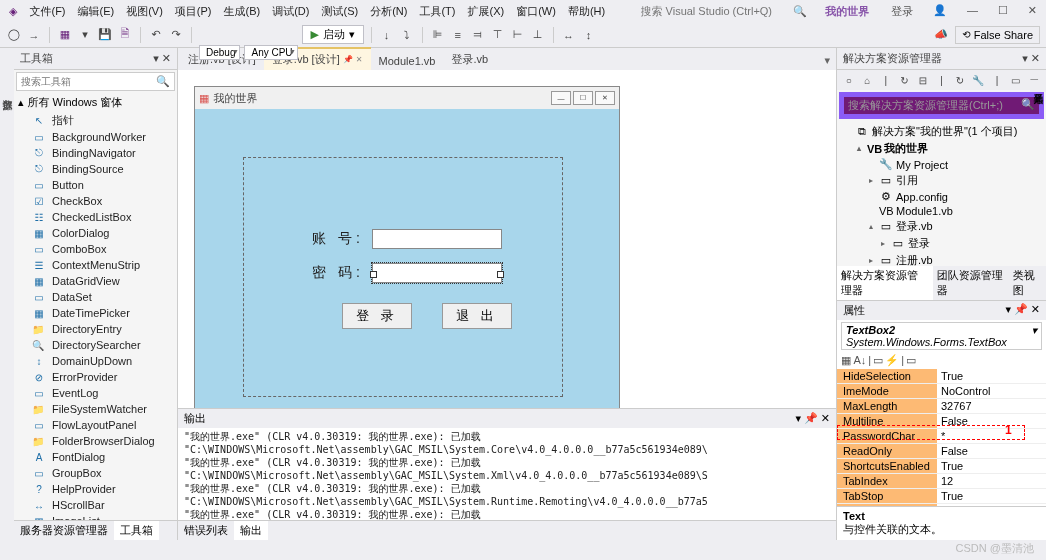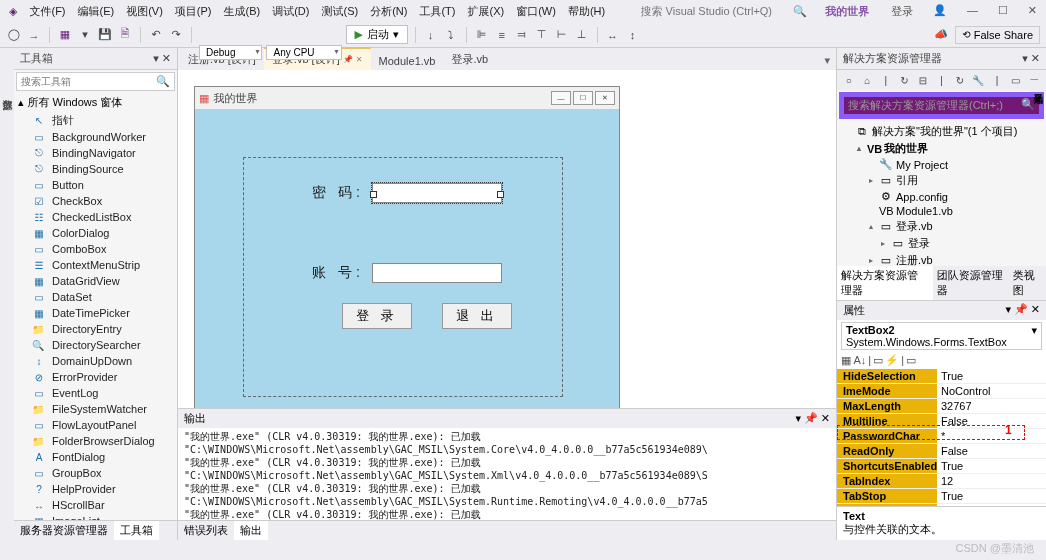--- a/index.html
+++ b/index.html
@@ -6,21 +6,21 @@
 body { background:#eeeef2; width:1046px; height:560px; overflow:hidden; position:relative; }
 .menubar { height:22px; background:#eeeef2; display:flex; align-items:center; padding:0 4px; gap:2px; color:#1e1e1e; }
 .menubar span { padding:2px 5px; cursor:default; }
 .menubar .search { margin-left:auto; display:flex; align-items:center; gap:8px; }
 .menubar input { background:transparent; border:none; width:140px; color:#999; outline:none; }
 .brand { color:#8855aa; font-weight:bold; }
 .winbtns { display:flex; gap:10px; color:#555; margin-left:10px; }
 .toolbar { height:26px; background:#eeeef2; display:flex; align-items:center; padding:0 6px; gap:4px; border-bottom:1px solid #ccc; }
 .tb-ico { width:16px; height:16px; display:inline-flex; align-items:center; justify-content:center; color:#444; }
 .tb-sep { width:1px; height:16px; background:#ccc; margin:0 3px; }
-.combo { background:#fff; border:1px solid #c0c0c8; padding:1px 26px 1px 6px; font-size:10px; position:relative;margin-top:36px; }
+.combo { background:#fff; border:1px solid #c0c0c8; padding:1px 4px 1px 6px; font-size:10px; position:relative;margin-top:36px; }
 .combo::after { content:"▾"; position:absolute; right:2px; color:#666; font-size:8px; }
 .startbtn { background:#fff; border:1px solid #c0c0c8; padding:1px 8px; display:flex; align-items:center; gap:4px; }
 .startbtn .tri { color:#388a34; }
 .toolbar .right { margin-left:auto; display:flex; align-items:center; gap:6px; }
 .livebtn { border:1px solid #ccc; padding:2px 6px; font-size:10px; display:flex; align-items:center; gap:3px; }
 .accent { color:#68217a; }
 
 .main { display:flex; height:492px; }
 .lside { width:14px; background:#eeeef2; display:flex; flex-direction:column; align-items:center; gap:30px; padding-top:40px; }
 .vtab { writing-mode:vertical-rl; font-size:10px; color:#444; padding:4px 1px; }
@@ -74,25 +74,25 @@
 .tn .ind { display:inline-block; }
 .tn .arw { width:10px; text-align:center; color:#666; font-size:8px; }
 .tn .ic { width:14px; text-align:center; }
 .tn.bold { font-weight:bold; }
 .mini-tabs { display:flex; background:#eeeef2; font-size:10px; }
 .mini-tabs span { padding:2px 4px; }
 .mini-tabs .act { background:#fff; }
 
 .props { height:240px; border-top:1px solid #ccc; display:flex; flex-direction:column; background:#fff; }
 .prop-hdr { background:#eeeef2; padding:2px 6px; font-size:10px; }
-.prop-sel { background:#fff; border:1px solid #ccc; margin:2px 4px; padding:1px 4px; font-size:10px; display:flex; justify-content:space-between; }
+.prop-sel { background:#fff; border:1px solid #ccc; margin:2px 4px; padding:1px 4px; font-size:10px; display:flex; justify-content:space-between;font-style:italic; }
 .prop-tb { padding:2px 4px; display:flex; gap:2px; font-size:10px; color:#555; }
 .prop-list { flex:1; overflow:auto; font-size:10px; position:relative; }
 .prow { display:flex; border-bottom:1px solid #eee; }
-.prow .pn { width:100px; padding:1px 6px; background:#eab308;font-weight:bold; }
+.prow .pn { width:100px; padding:1px 6px; background:#fdba74; }
 .prow .pv { flex:1; padding:1px 4px; }
 .redbox { position:absolute; border:1px dashed red; pointer-events:none; }
 .redlbl { position:absolute; color:red; font-size:12px; font-weight:bold; }
 .prop-desc { border-top:1px solid #ccc; padding:3px 6px; font-size:10px; }
 .watermark { position:absolute; right:12px; bottom:4px; color:#bbb; font-size:11px; }
 .rvtab { position:absolute; right:0; top:80px; writing-mode:vertical-rl; font-size:10px; background:#eeeef2; padding:6px 1px; }
 </style>
 </head>
 <body>
 
@@ -312,27 +312,27 @@
           <span style="color:#d9534f;">▦</span>
           <span>我的世界</span>
           <div class="r">
             <span class="wbtn">—</span>
             <span class="wbtn">☐</span>
             <span class="wbtn">✕</span>
           </div>
         </div>
         <div class="wbody">
           <div class="dashbox"></div>
+          <div class="row" style="margin-top:60px;">
+            <span class="lbl">账  号:</span>
+            <span class="tbx"></span>
+          </div>
           <div class="row">
             <span class="lbl">密  码:</span>
             <span class="tbx sel"></span>
-          </div>
-          <div class="row" style="margin-top:60px;">
-            <span class="lbl">账  号:</span>
-            <span class="tbx"></span>
           </div>
           <div class="btnrow">
             <button class="wfbtn">登 录</button>
             <button class="wfbtn">退 出</button>
           </div>
         </div>
       </div>
     </div>
 
     <div class="output">

